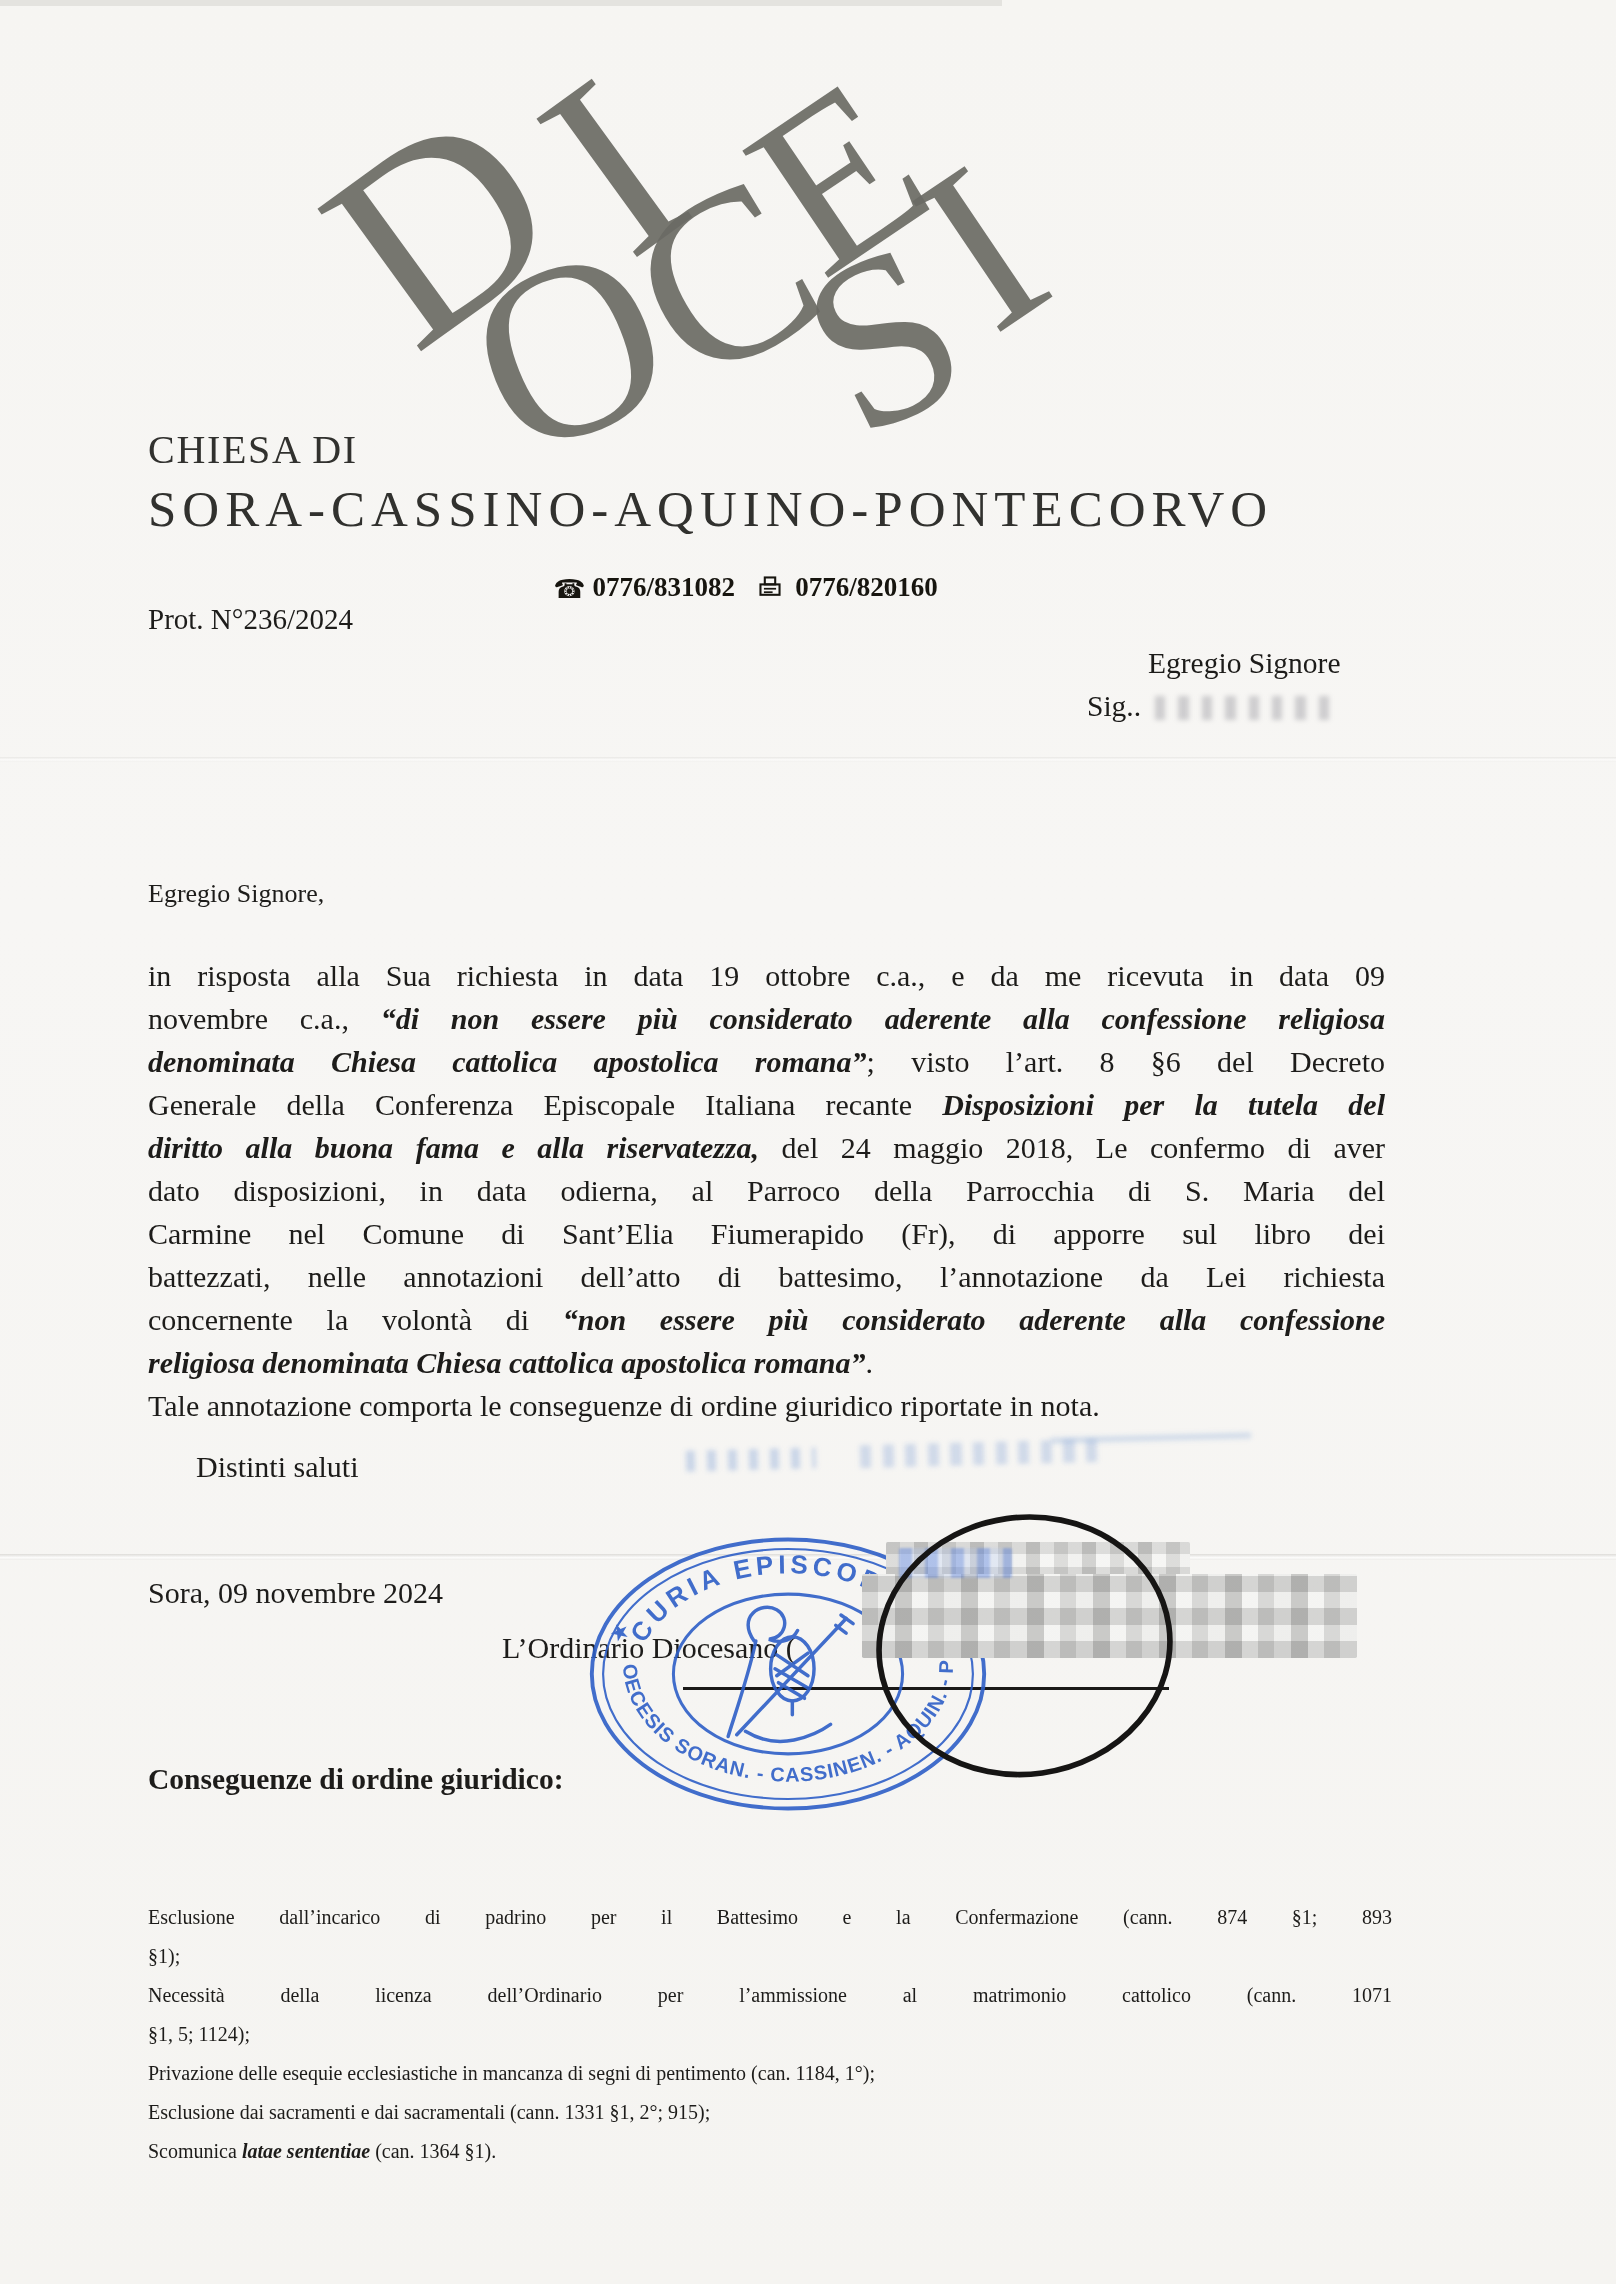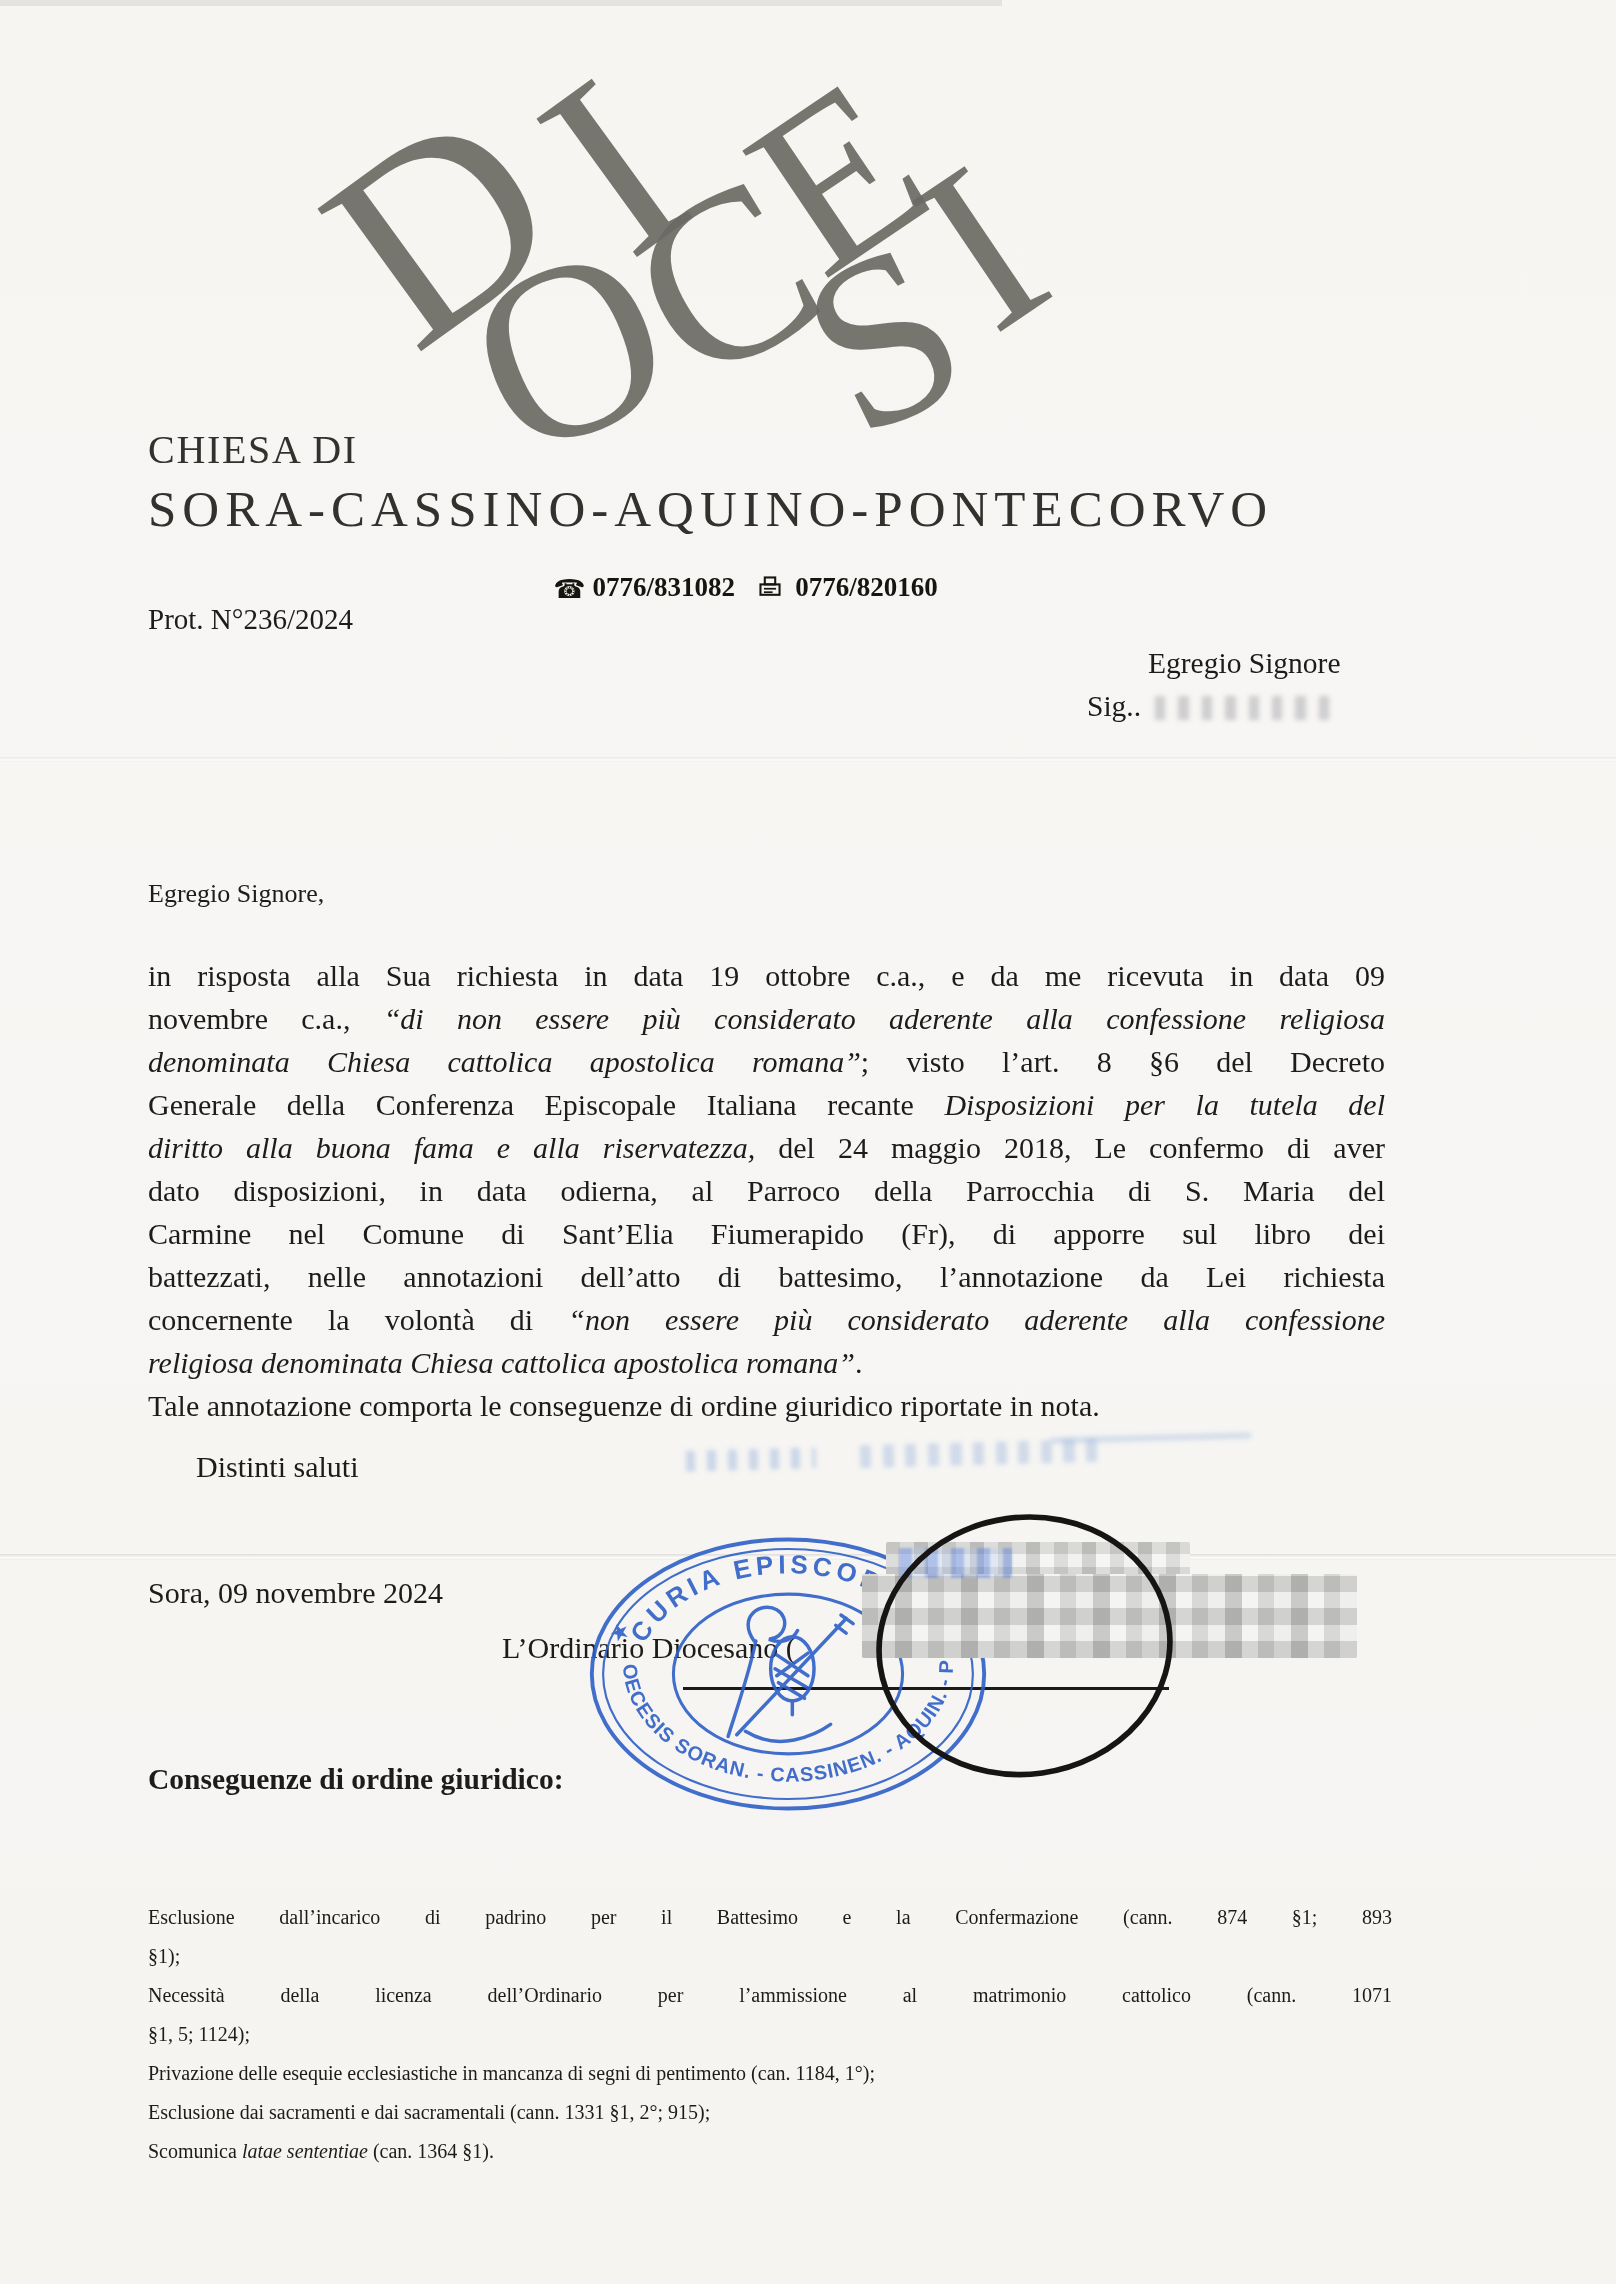--- a/index.html
+++ b/index.html
@@ -62,21 +62,21 @@
     background:repeating-linear-gradient(0deg,rgba(60,60,60,.17) 0 16.5px,rgba(250,250,250,.06) 16.5px 33px),
                repeating-linear-gradient(90deg,#d6d6d4 0 16.5px,#eeeeec 16.5px 33px,#c7c7c5 33px 50px,#f4f4f2 50px 66px);}
   .band-blue{left:899px;top:1548px;width:113px;height:29.5px;z-index:4;filter:blur(0.9px);
     background:repeating-linear-gradient(90deg,rgba(92,132,222,.45) 0 13px,rgba(185,202,240,.32) 13px 26px);}
   .sig-loop{position:absolute;left:829px;top:1507px;z-index:5;}
   
   .foot-head{position:absolute;left:148px;top:1763px;font-size:29.5px;font-weight:bold;z-index:6;}
   .foot-lines{position:absolute;left:148px;top:1898px;width:1244px;font-size:20px;z-index:6;}
   .foot-lines .tline{line-height:39px;height:39px;white-space:nowrap;}
   .foot-lines .tline.just{white-space:normal;text-align:justify;text-align-last:justify;overflow:hidden;}
-  i{font-style:italic;}
+  i{font-style:italic;font-weight:bold;}
   .stamp-text{font-family:"Liberation Sans","DejaVu Sans",sans-serif;font-weight:bold;}
 </style>
 </head>
 <body>
 
 <div class="page">
 
   <div class="edge-shadow-top"></div>
 
   <div class="logo">

